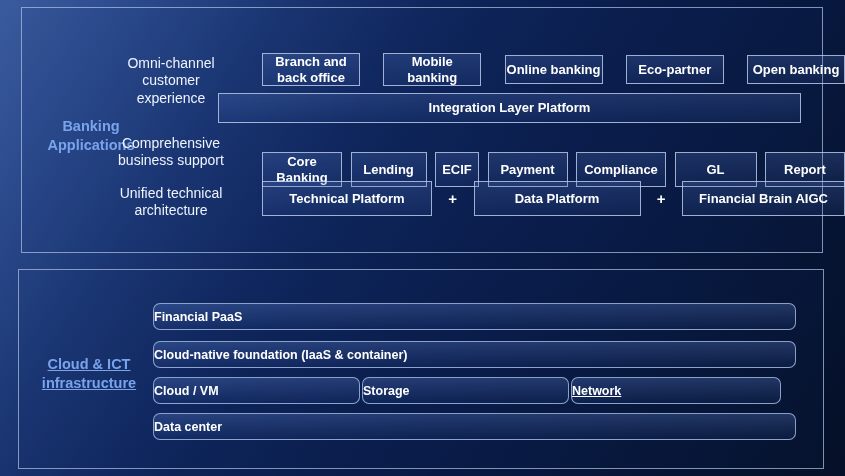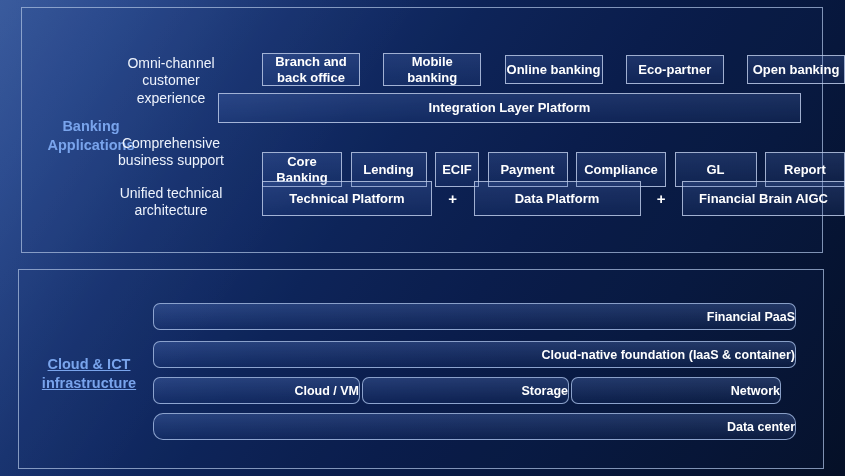--- a/index.html
+++ b/index.html
@@ -74,31 +74,31 @@
   .row4 .box.b-data{width:167px;}
   .row4 .box.b-brain{width:163px;}
   .plus{color:#ffffff;font-weight:bold;font-size:15px;width:20px;text-align:center;}
 
   .rbox{
     position:absolute;left:134px;width:643px;height:27px;
     border-radius:7px;box-sizing:border-box;
     background:linear-gradient(180deg, rgba(98,132,205,0.30), rgba(48,80,152,0.12));
     border:1px solid rgba(160,182,222,0.85);
     color:#ffffff;font-weight:bold;font-size:12.5px;
-    display:flex;align-items:center;justify-content:flex-end;white-space:nowrap;
+    display:flex;align-items:center;justify-content:flex-start;white-space:nowrap;
   }
   .rbox.b1{top:33px;}
   .rbox.b2{top:71px;}
-  .rbox.b4{top:143px;border-radius:10px;}
+  .rbox.b4{top:143px;}
   .rrow{
     position:absolute;left:134px;top:107px;width:628px;
     display:flex;justify-content:space-between;border-radius:11px;
   }
   .rrow .rbox{position:static;width:207px;}
-  .rrow .rbox:last-child{width:210px;}
+  .rrow .rbox:last-child{width:210px;text-decoration:underline;}
 </style>
 </head>
 <body>
 
 <div class="stage">
 
   <section class="panel banking">
 
     <div class="side-title">
       <div>Banking</div>

